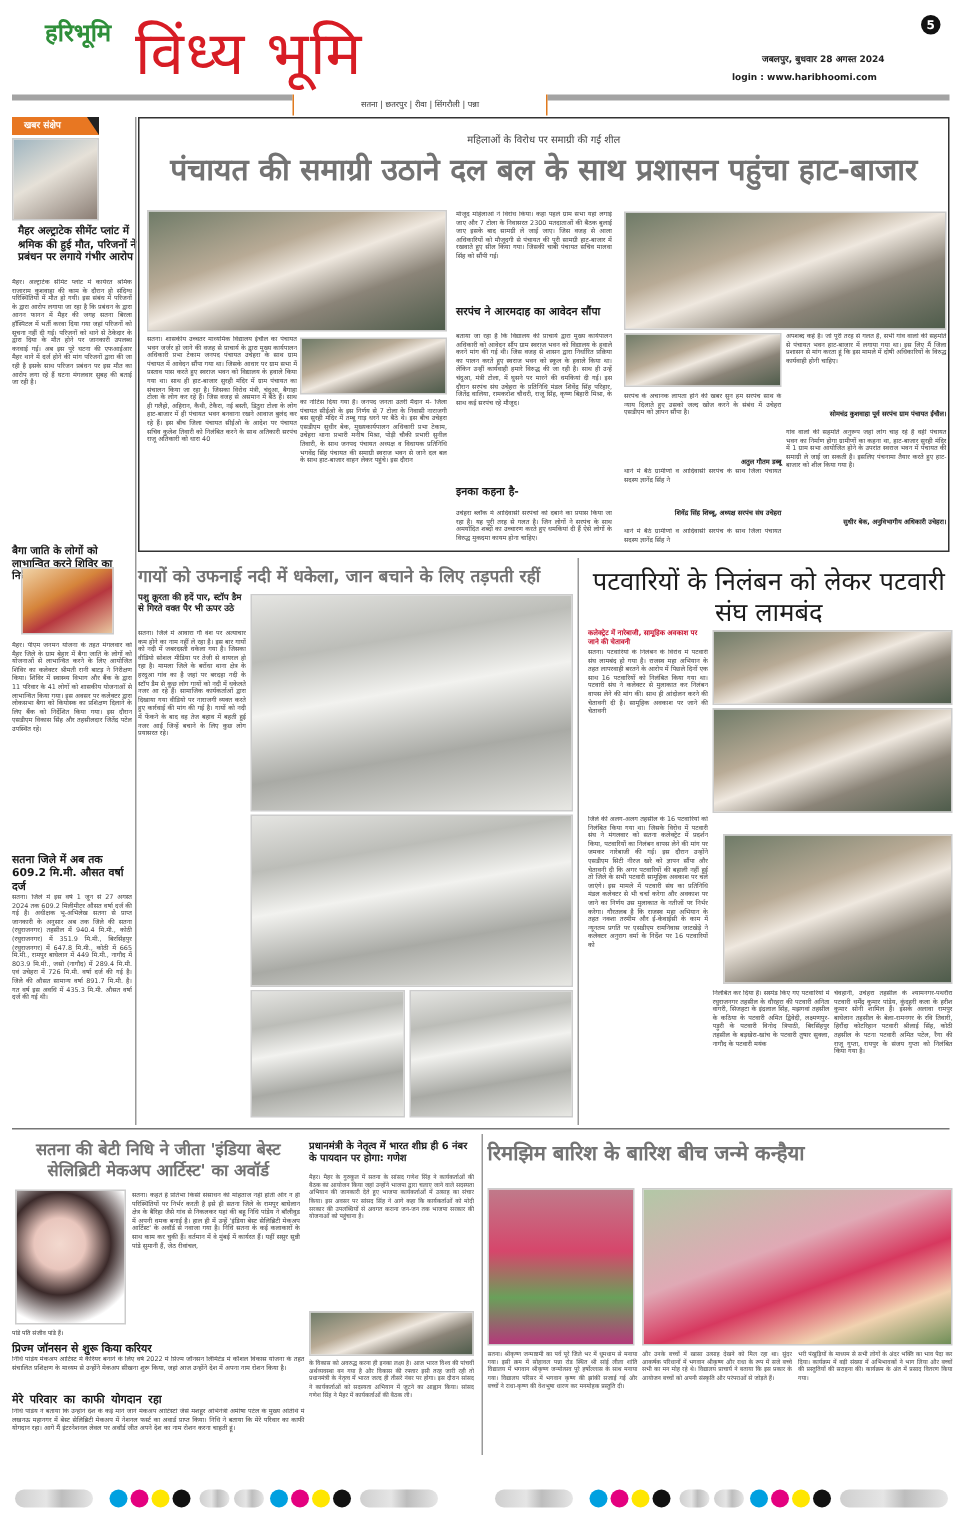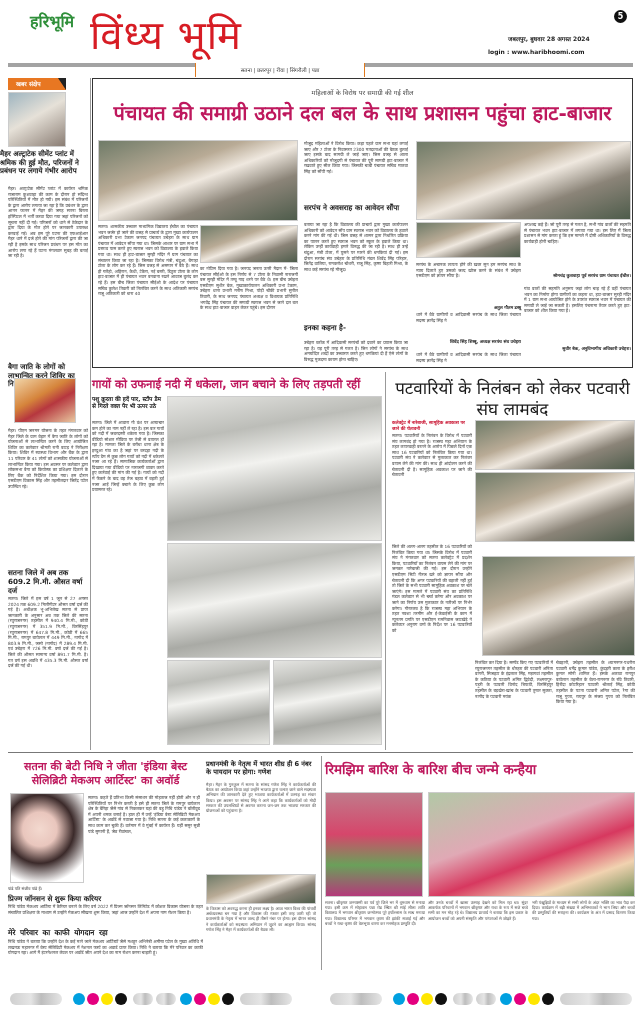--- a/index.html
+++ b/index.html
@@ -19,21 +19,21 @@
   .sidebar-tag:after { content: ""; position: absolute; right: 0; top: 0; border-top: 12px solid #222; border-left: 8px solid transparent; }
   .photo { background: linear-gradient(135deg, #8a9a7c, #c7c0ae 50%, #6c7c66); border: 1px solid #ccc; }
   .photo.crowd { background: linear-gradient(160deg, #6f7b68 0%, #b9ab96 35%, #efe8df 50%, #8b8478 70%, #4e5c4b 100%); }
   .photo.water { background: linear-gradient(170deg, #e5e5e2 0%, #bcbdb8 25%, #f2f2ef 45%, #a9aaa5 70%, #e8e8e4 100%); }
   .photo.pink { background: linear-gradient(160deg, #b2c8a6 0%, #e0a9b5 40%, #d7385f 60%, #f1d2b0 80%, #6f8e57 100%); }
   .photo.idol { background: linear-gradient(180deg, #c07a8a 0%, #d6466b 40%, #6aa05a 70%, #b4397a 100%); }
   .photo.person { background: radial-gradient(circle at 40% 40%, #f3d9cf 0%, #e9c6bd 25%, #3b2a2a 50%, #fff 80%); }
   .photo.hosp { background: linear-gradient(150deg, #9fb5c0, #e6e1d8 45%, #8a7d74); }
   .photo.camp { background: linear-gradient(150deg, #f1d4a8, #d5843b 40%, #b6373f 60%, #e9c8a0); }
   .box-border { border: 1.5px solid #333; }
-  .headline { font-family: "DejaVu Sans", sans-serif; font-weight: bold; color: #be185d; white-space: nowrap; }
+  .headline { font-family: "DejaVu Sans", sans-serif; font-weight: bold; color: #737373; white-space: nowrap; }
   .subhead { font-weight: bold; color: #1b1b1b; }
   .red { color: #c8102e; }
   .caption-small { font-size: 4px; color: #333; }
   .reg-dot { position: absolute; width: 12px; height: 12px; border-radius: 50%; }
   .reg-bar { position: absolute; height: 12px; border-radius: 6px; background: linear-gradient(90deg, #cfcfcf, #e5e5e5 40%, #bdbdbd 60%, #e6e6e6); }
   .divider-h { position: absolute; height: 1px; background: #777; }
   .divider-v { position: absolute; width: 1px; background: #999; }
 </style>
 </head>
 <body>
@@ -42,38 +42,38 @@
 <div class="abs head-vb">विंध्य भूमि</div>
 <div class="abs pagenum">5</div>
 <div class="abs dateline">जबलपुर, बुधवार 28 अगस्त 2024</div>
 <div class="abs login">login : www.haribhoomi.com</div>
 <div class="abs rule-bar" style="left:8px; width:187px;"></div>
 <div class="abs rule-bar" style="left:365px; width:268px;"></div>
 <div class="abs cities">सतना | छतरपुर | रीवा | सिंगरौली | पन्ना</div>
 
 <div class="abs sidebar-tag">खबर संक्षेप</div>
 <div class="abs photo hosp" style="left:8px; top:92px; width:58px; height:55px;"></div>
-<div class="abs subhead" style="left:0; top:150px; width:80px; font-size:7px; line-height:8.6px;">मैहर अल्ट्राटेक सीमेंट प्लांट में श्रमिक की हुई मौत, परिजनों ने प्रबंधन पर लगाये गंभीर आरोप</div>
+<div class="abs subhead" style="left:12px; top:150px; width:80px; font-size:7px; line-height:8.6px;">मैहर अल्ट्राटेक सीमेंट प्लांट में श्रमिक की हुई मौत, परिजनों ने प्रबंधन पर लगाये गंभीर आरोप</div>
 <div class="abs txt" style="left:8px; top:186px; width:80px; height:155px;">मैहर। अल्ट्राटेक सीमेंट प्लांट में कार्यरत श्रमिक राजाराम कुशवाहा की काम के दौरान हो संदिग्ध परिस्थितियों में मौत हो गयी। इस संबंध में परिजनों के द्वारा आरोप लगाया जा रहा है कि प्रबंधन के द्वारा आनन फानन में मैहर की जगह सतना बिरला हॉस्पिटल में भर्ती करवा दिया गया जहां परिजनों को सूचना नहीं दी गई। परिजनों को थाने से ठेकेदार के द्वारा दिया के मौत होने पर जानकारी उपलब्ध करवाई गई। अब इस पूरे घटना की एफआईआर मैहर थाने में दर्ज होने की मांग परिजनों द्वारा की जा रही है इसके साथ परिजन प्रबंधन पर इस मौत का आरोप लगा रहे हैं घटना मंगलवार सुबह की बताई जा रही है।</div>
 <div class="abs subhead" style="left:8px; top:363px; width:80px; font-size:7px; line-height:8.6px;">बैगा जाति के लोगों को लाभान्वित करने शिविर का निरीक्षण</div>
 <div class="abs photo camp" style="left:14px; top:378px; width:62px; height:45px;"></div>
 <div class="abs txt" style="left:8px; top:428px; width:80px; height:110px;">मैहर। पीएम जनमन योजना के तहत मंगलवार को मैहर जिले के ग्राम बेहार में बैगा जाति के लोगों को योजनाओं से लाभान्वित करने के लिए आयोजित शिविर का कलेक्टर श्रीमती रानी बाटड़ ने निरीक्षण किया। शिविर में स्वास्थ्य विभाग और बैंक के द्वारा 11 परिवार के 41 लोगों को शासकीय योजनाओं से लाभान्वित किया गया। इस अवसर पर कलेक्टर द्वारा लोकसभा बैगा को कियोस्क का प्रशिक्षण दिलाने के लिए बैंक को निर्देशित किया गया। इस दौरान एसडीएम विकास सिंह और तहसीलदार जितेंद्र पटेल उपस्थित रहे।</div>
 <div class="abs subhead" style="left:8px; top:568px; width:80px; font-size:7.2px; line-height:9px;">सतना जिले में अब तक 609.2 मि.मी. औसत वर्षा दर्ज</div>
 <div class="abs txt" style="left:8px; top:596px; width:80px; height:152px;">सतना। जिले में इस वर्ष 1 जून से 27 अगस्त 2024 तक 609.2 मिलीमीटर औसत वर्षा दर्ज की गई है। अधीक्षक भू-अभिलेख सतना से प्राप्त जानकारी के अनुसार अब तक जिले की सतना (रघुराजनगर) तहसील में 940.4 मि.मी., कोठी (रघुराजनगर) में 351.9 मि.मी., बिरसिंहपुर (रघुराजनगर) में 647.8 मि.मी., कोठी में 665 मि.मी., रामपुर बाघेलान में 449 मि.मी., नागौद में 803.9 मि.मी., जसो (नागौद) में 289.4 मि.मी. एवं उचेहरा में 726 मि.मी. वर्षा दर्ज की गई है। जिले की औसत सामान्य वर्षा 891.7 मि.मी. है। गत वर्ष इस अवधि में 435.3 मि.मी. औसत वर्षा दर्ज की गई थी।</div>
 <div class="divider-v" style="left:90px; top:78px; height:672px;"></div>
 
 <div class="abs box-border" style="left:92px; top:78px; width:541px; height:290px;"></div>
 <div class="abs" style="left:92px; top:88px; width:541px; text-align:center; font-size:6.6px; color:#444;">महिलाओं के विरोध पर समाग्री की गई शील</div>
 <div class="abs headline" style="left:96px; top:100px; width:533px; text-align:center; font-size:20px; line-height:26px;">पंचायत की समाग्री उठाने दल बल के साथ प्रशासन पहुंचा हाट-बाजार</div>
 <div class="abs photo crowd" style="left:98px; top:140px; width:200px; height:81px;"></div>
 <div class="abs txt" style="left:98px; top:224px; width:100px; height:140px;">सतना। शासकीय उच्चतर माध्यमिक विद्यालय ईचौल का पंचायत भवन जर्जर हो जाने की वजह से प्राचार्य के द्वारा मुख्य कार्यपालन अधिकारी प्रभा टेकाम जनपद पंचायत उचेहरा के साथ ग्राम पंचायत में आवेदन सौंपा गया था। जिसके आधार पर ग्राम सभा में प्रस्ताव पास करते हुए स्वराज भवन को विद्यालय के हवाले किया गया था। साथ ही हाट-बाजार सुरही मंदिर में ग्राम पंचायत का संचालन किया जा रहा है। जिसका विरोध मंत्री, चंदुआ, बैगाहा टोला के लोग कर रहे हैं। जिस वजह से असमान में बैठे हैं। साथ ही गलैहो, अहिरान, कैथी, टेकैरा, नई बस्ती, डिठुरा टोला के लोग हाट-बाजार में ही पंचायत भवन बनवाना रखने आवाज बुलंद कर रहे हैं। इस बीच जिला पंचायत सीईओ के आदेश पर पंचायत सचिव कुलेश तिवारी को निलंबित करने के साथ अतिकारी सरपंच राजू अतिकारी को धारा 40</div>
 <div class="abs photo crowd" style="left:200px; top:225px; width:98px; height:38px;"></div>
 <div class="abs txt" style="left:200px; top:266px; width:98px; height:98px;">का नोटिस दिया गया है। जनपद जनता उतरी मैदान में- जिला पंचायत सीईओ के इस निर्णय से 7 टोला के निवासी नाराजगी बस सुरही मंदिर में तम्बू गाड़ धरने पर बैठे थे। इस बीच उचेहरा एसडीएम सुधीर बेक, मुख्यकार्यपालन अधिकारी प्रभा टेकाम, उचेहरा थाना प्रभारी मनीष मिश्रा, पोड़ी चौकी प्रभारी सुनील तिवारी, के साथ जनपद पंचायत अध्यक्ष व विधायक प्रतिनिधि भगवेंद्र सिंह पंचायत की समाग्री स्वराज भवन से जाने दल बल के साथ हाट-बाजार वाहन लेकर पहुंचे। इस दौरान</div>
 <div class="abs txt" style="left:304px; top:141px; width:104px; height:60px;">मौजूद महिलाओं ने विरोध किया। कहा पहले ग्राम सभा यहां लगाई जाए और 7 टोला के निवासरत 2300 मतदाताओं की बैठक बुलाई जाए इसके बाद सामग्री ले जाई जाए। जिस वजह से आला अधिकारियों को मौजूदगी से पंचायत की पूरी सामग्री हाट-बाजार में रखवाते हुए सील किया गया। जिसकी चाबी पंचायत सचिव मालवा सिंह को सौंपी गई।</div>
-<div class="abs subhead" style="left:304px; top:203px; width:104px; font-size:7.2px; line-height:9px;">सरपंच ने अवसराह का आवेदन सौंपा</div>
+<div class="abs subhead" style="left:304px; top:203px; width:104px; font-size:7.2px; line-height:9px;">सरपंच ने आरमदाह का आवेदन सौंपा</div>
 <div class="abs txt" style="left:304px; top:222px; width:104px; height:102px;">बताया जा रहा है कि विद्यालय की प्राचार्य द्वारा मुख्य कार्यपालन अधिकारी को आवेदन सौंप ग्राम स्वराज भवन को विद्यालय के हवाले करने मांग की गई थी। जिस वजह से शासन द्वारा निर्धारित प्रक्रिया का पालन करते हुए स्वराज भवन को स्कूल के हवाले किया था। लेकिन उन्हीं कार्यवाही हमारे विरुद्ध की जा रही है। साथ ही उन्हें चंदुआ, मंत्री टोला, में घुसने पर मारने की धमकियां दी गई। इस दौरान सरपंच संघ उचेहरा के प्रतिनिधि मंडल शिवेंद्र सिंह परिहार, जितेंद्र वालिया, रामकरोश चौधरी, राजू सिंह, कृष्ण बिहारी मिश्रा, के साथ कई सरपंच रहे मौजूद।</div>
 <div class="abs subhead" style="left:304px; top:322px; width:104px; font-size:7.2px;">इनका कहना है-</div>
 <div class="abs txt" style="left:304px; top:340px; width:104px; height:26px;">उचेहरा ब्लॉक में आदिवासी सरपंचों को दबाने का प्रयास किया जा रहा है। यह पूरी तरह से गलत है। जिन लोगों ने सरपंच के साथ अमर्यादित शब्दों का उच्चारण करते हुए धमकियां दी हैं ऐसे लोगों के विरुद्ध मुकदमा कायम होना चाहिए।</div>
 <div class="abs photo crowd" style="left:416px; top:141px; width:215px; height:79px;"></div>
 <div class="abs photo crowd" style="left:416px; top:222px; width:105px; height:36px;"></div>
 <div class="abs txt" style="left:416px; top:262px; width:105px; height:40px;">सरपंच के अचानक लापता होने की खबर सुन हम सरपंच साथ के न्याय दिलाते हुए उसको जल्द खोज करने के संबंध में उचेहरा एसडीएम को ज्ञापन सौंपा है।</div>
 <div class="abs subhead" style="left:416px; top:304px; width:105px; font-size:4.4px; text-align:right;">अतुल गौतम डब्बू</div>
 <div class="abs txt" style="left:416px; top:312px; width:105px; height:26px;">थाने में बैठे ग्रामीणों व आदिवासी सरपंच के साथ जिला पंचायत सदस्य ज्ञानेंद्र सिंह ने</div>
 <div class="abs subhead" style="left:416px; top:338px; width:105px; font-size:4.4px; text-align:right;">शिवेंद्र सिंह शिब्बू, अध्यक्ष सरपंच संघ उचेहरा</div>
 <div class="abs txt" style="left:416px; top:352px; width:105px; height:14px;">थाने में बैठे ग्रामीणों व आदिवासी सरपंच के साथ जिला पंचायत सदस्य ज्ञानेंद्र सिंह ने</div>

